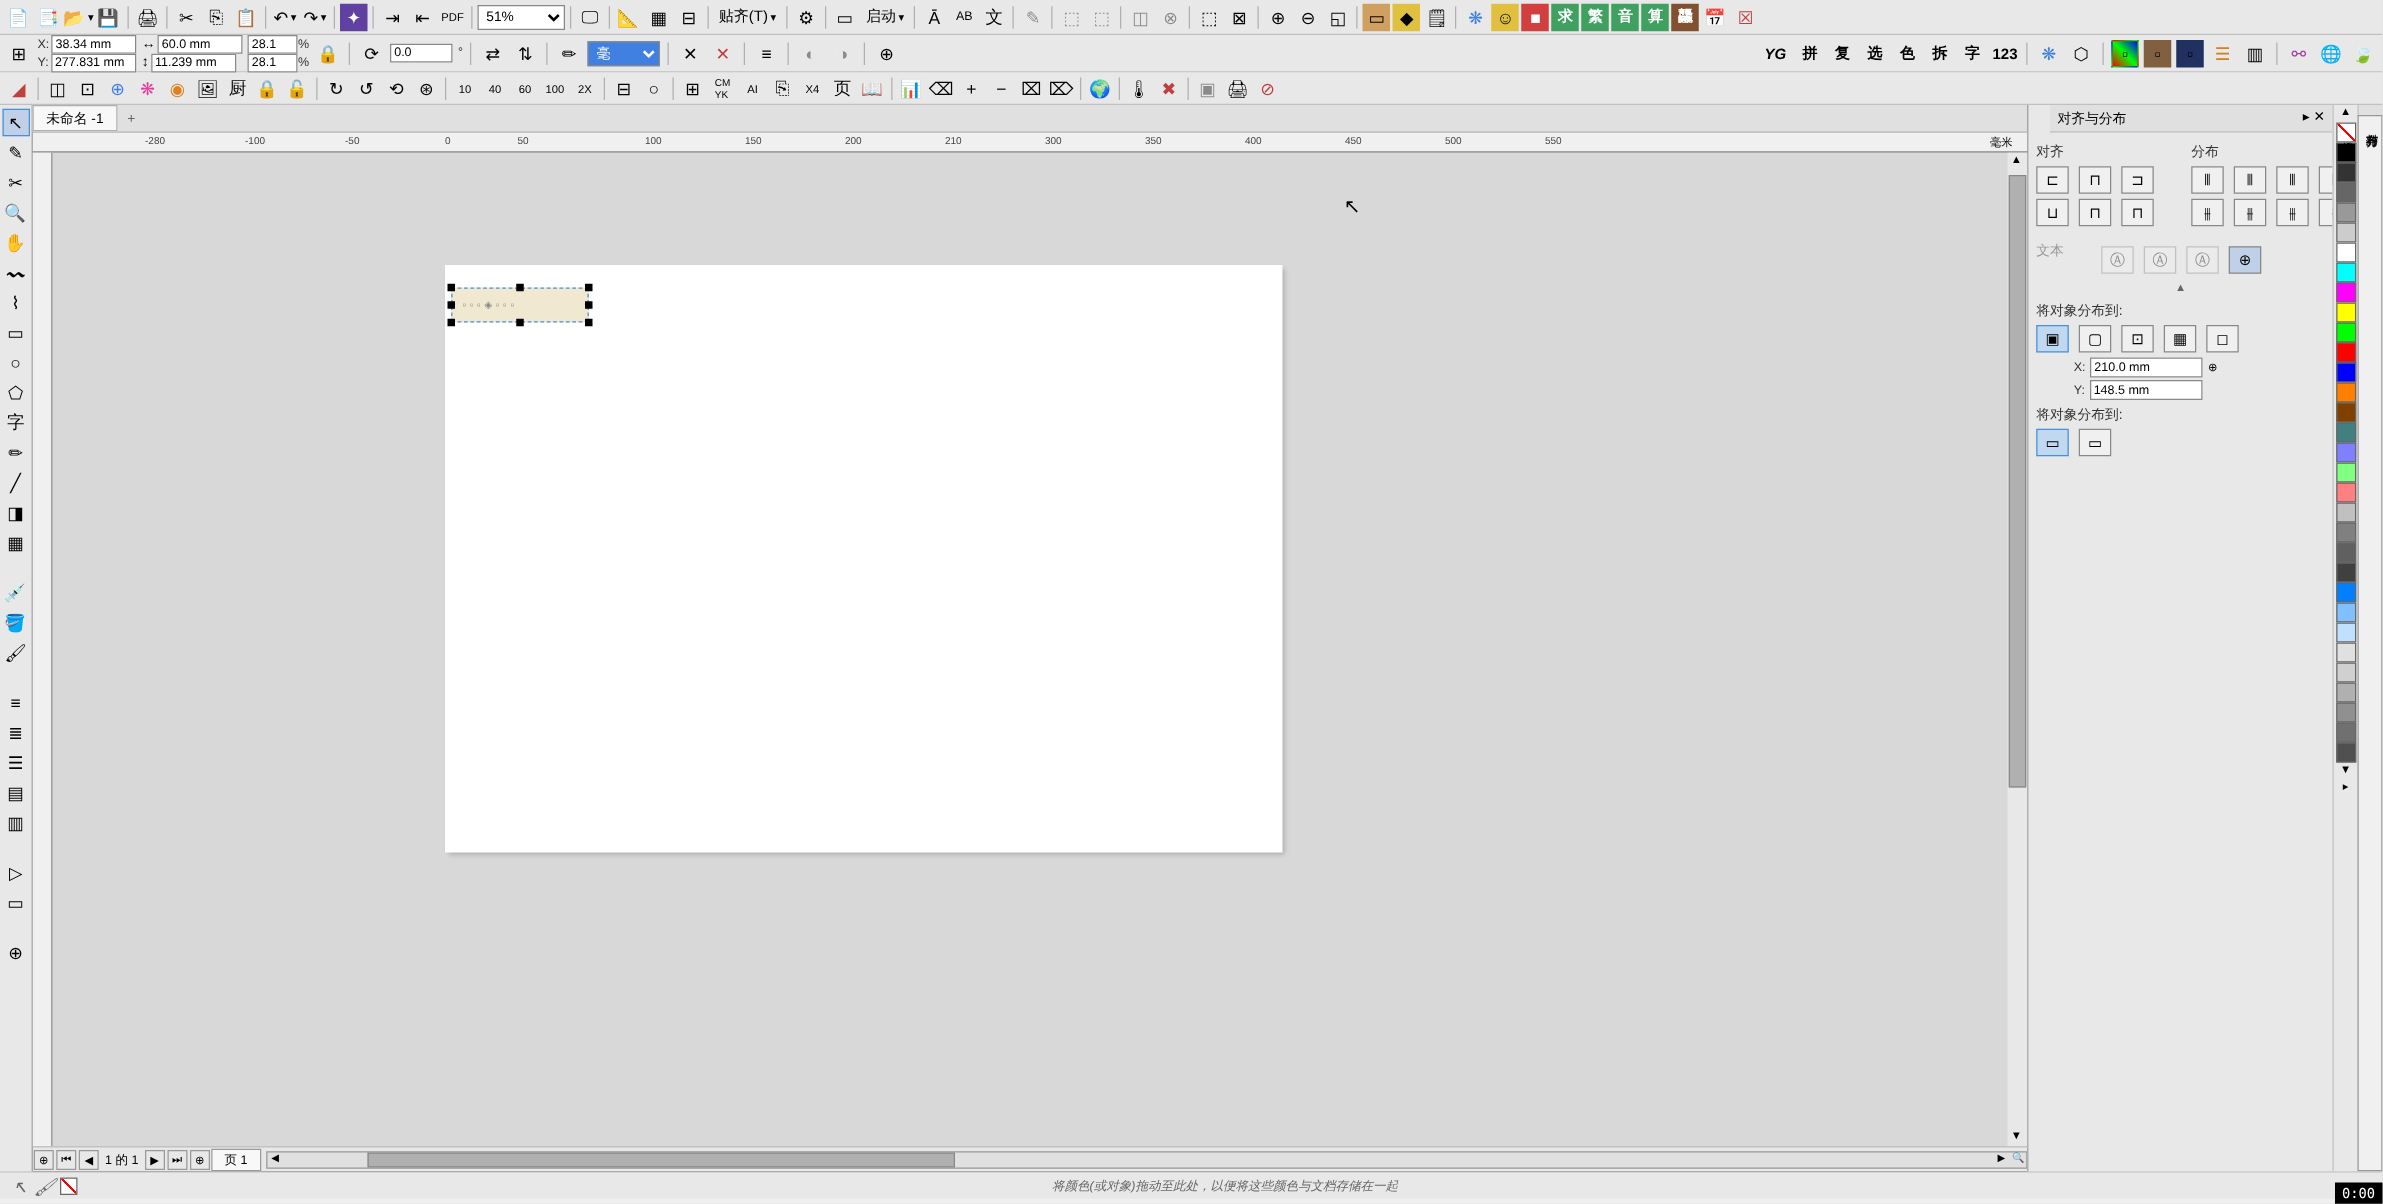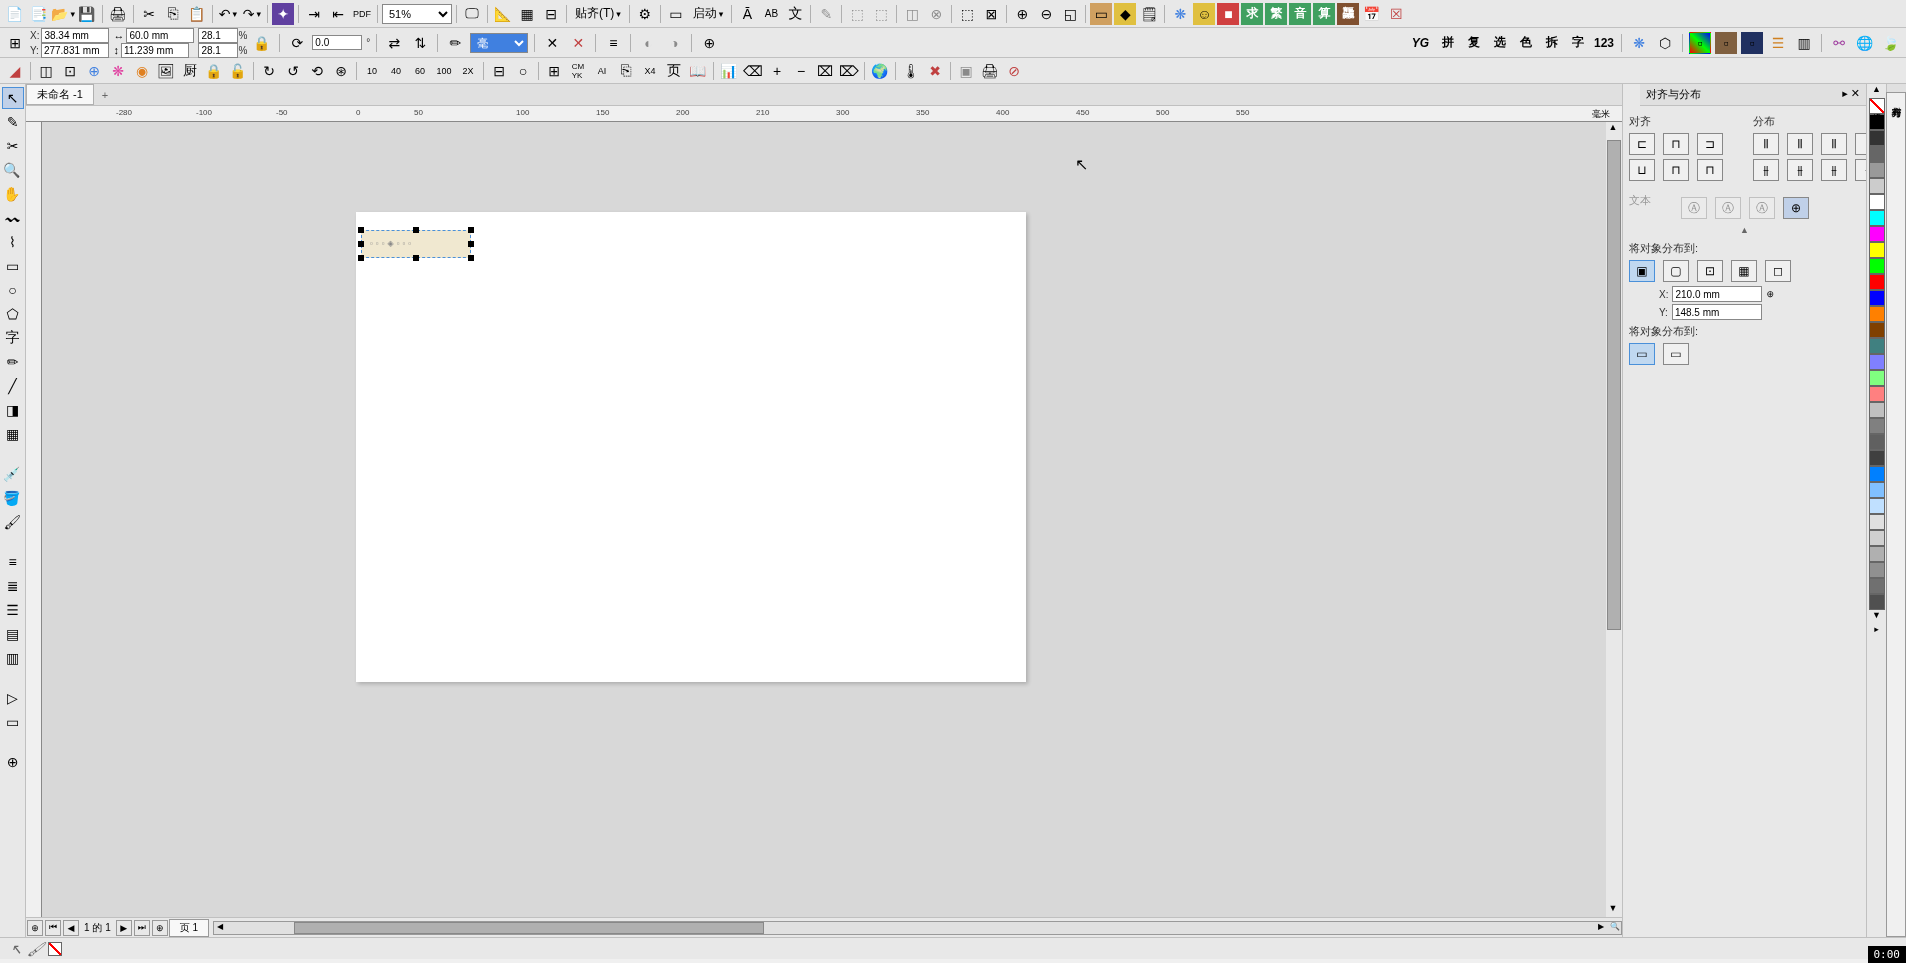--- a/index.html
+++ b/index.html
@@ -481,16 +481,17 @@
     <div style="padding:6px 2px;cursor:pointer">变换</div>
   </div>
 </div>
 
 <div class="status-bar">
   <div class="status-left">
     <span class="toolbar-btn" style="width:16px;height:16px">↖</span>
     <span class="toolbar-btn" style="width:16px;height:16px">🖌</span>
     <span class="color-swatch color-none" style="width:14px;height:14px"></span>
   </div>
+  <div class="status-center">将颜色(或对象)拖动至此处，以便将这些颜色与文档存储在一起</div>
 </div>
 
 <div class="cursor-arrow" style="left:1075px;top:155px">↖</div>
 <div class="time-badge">0:00</div>
 
 </body></html>

